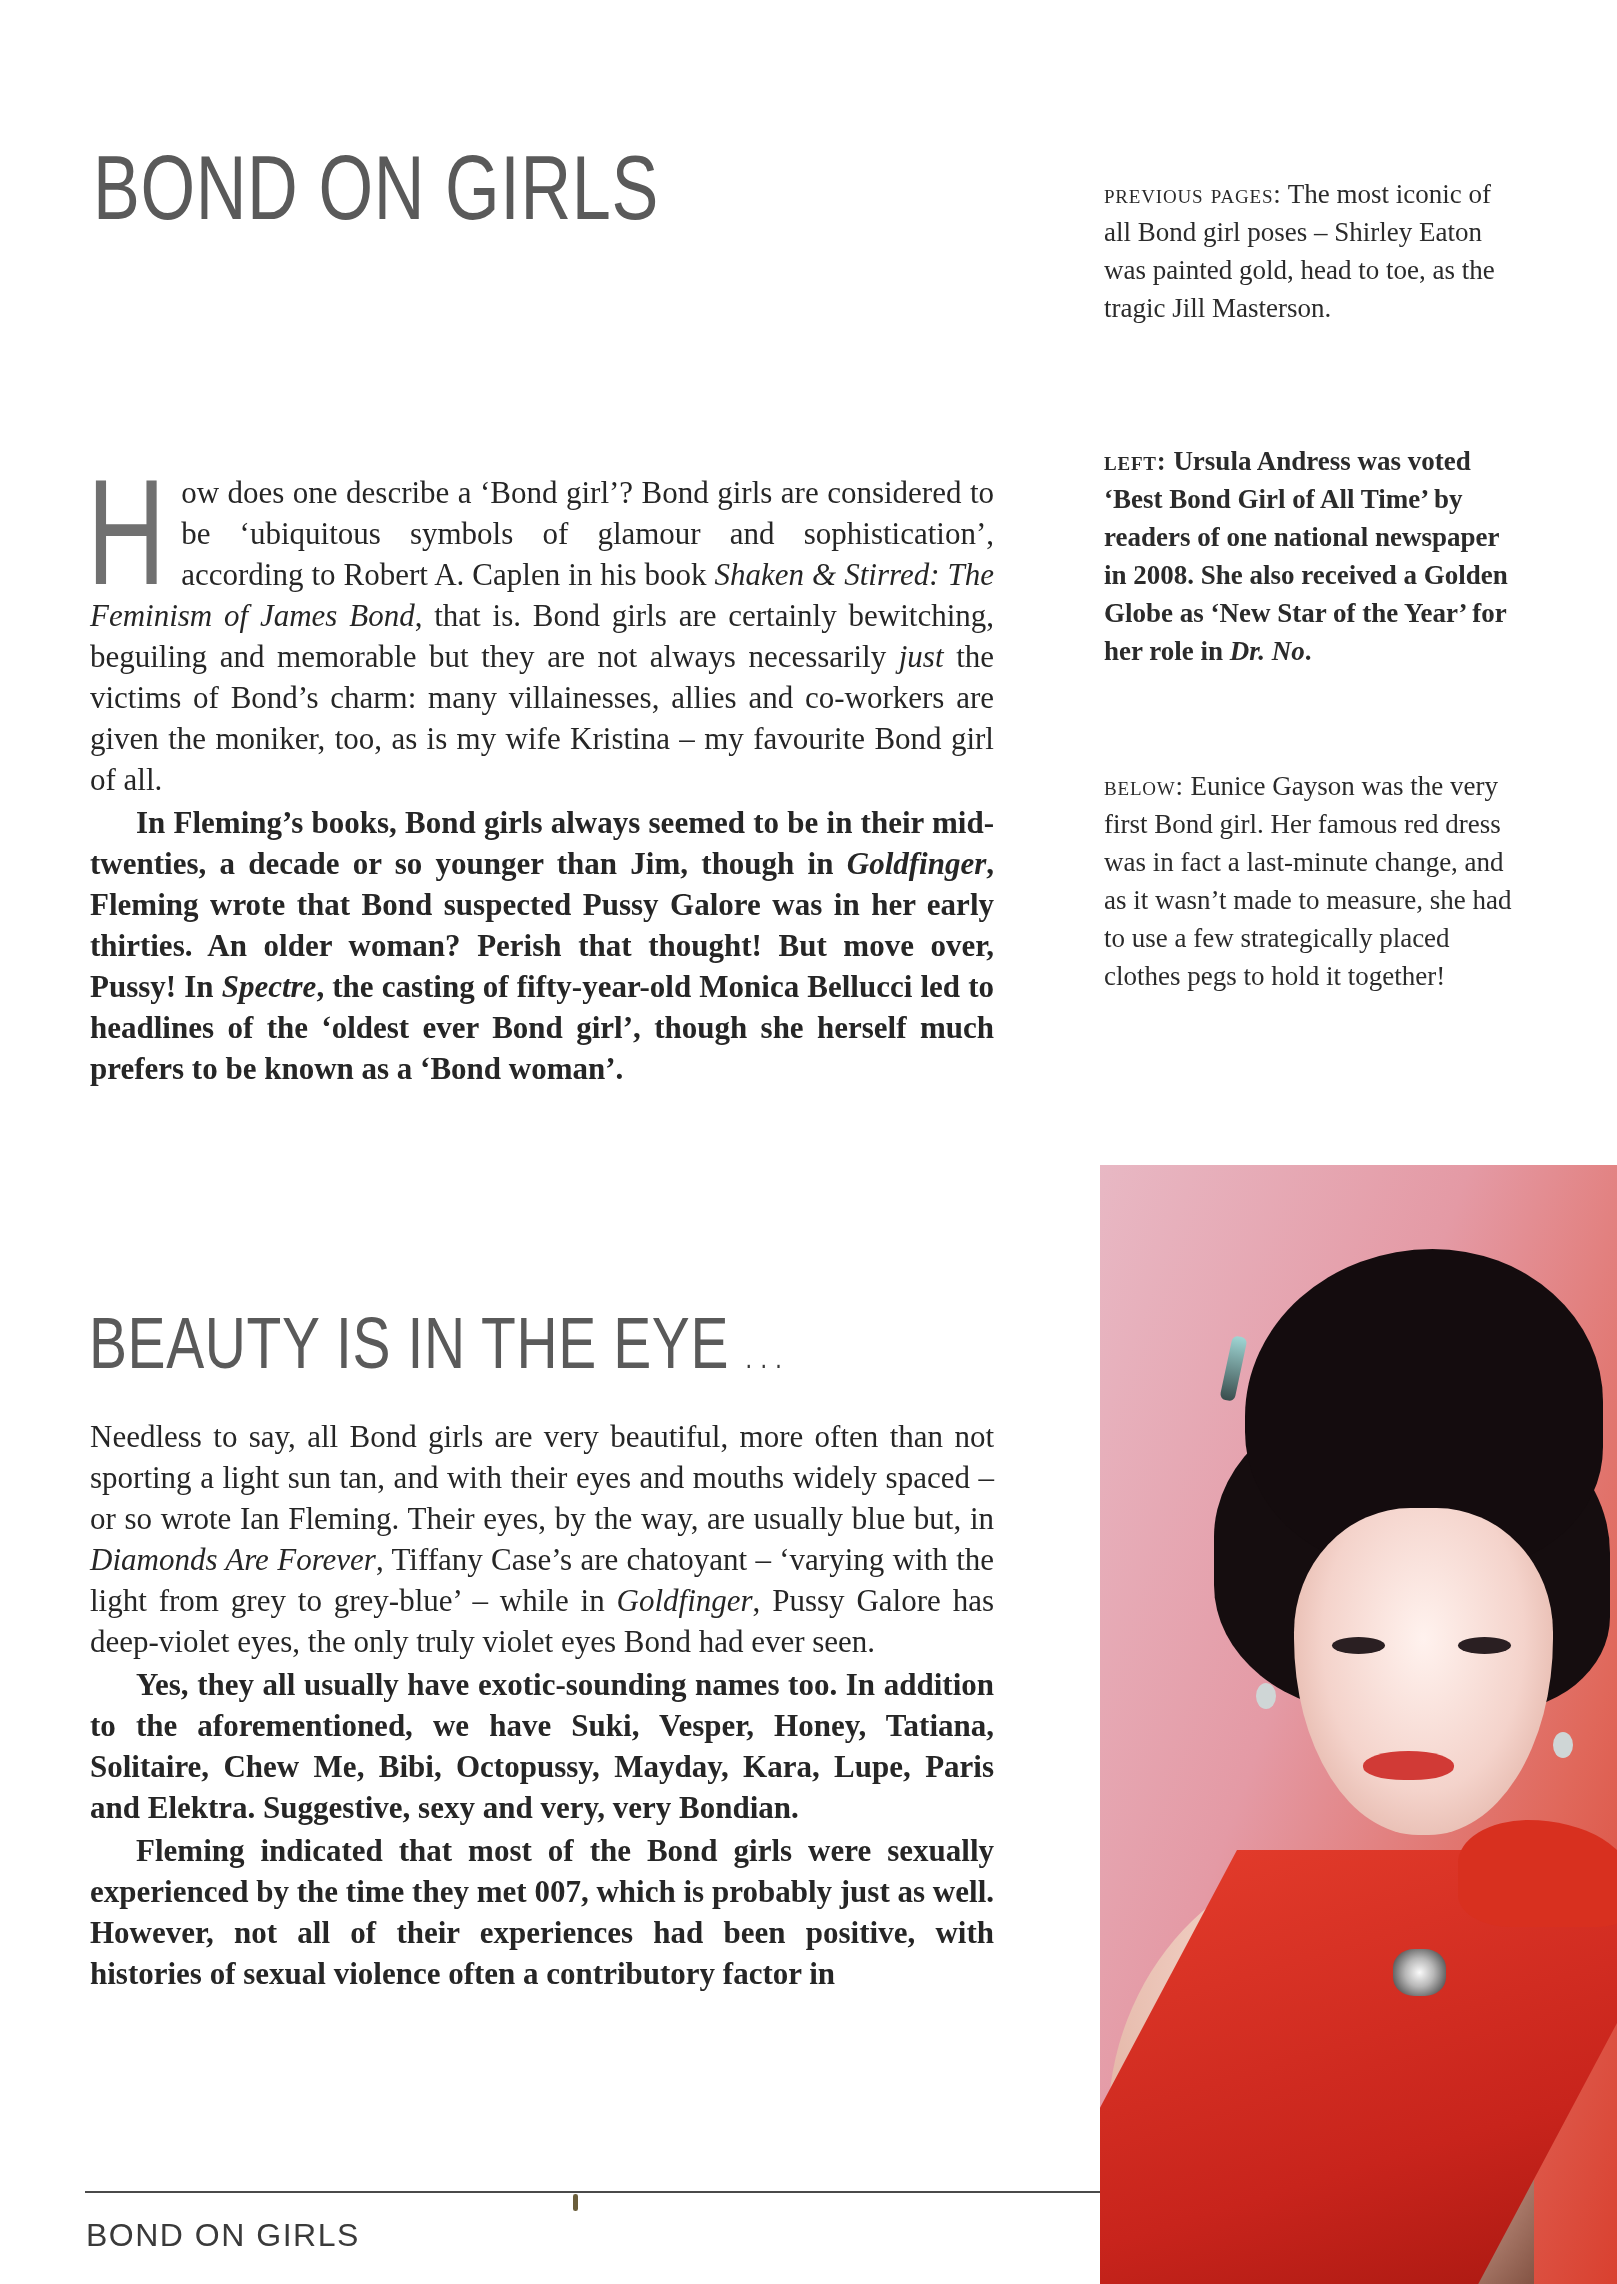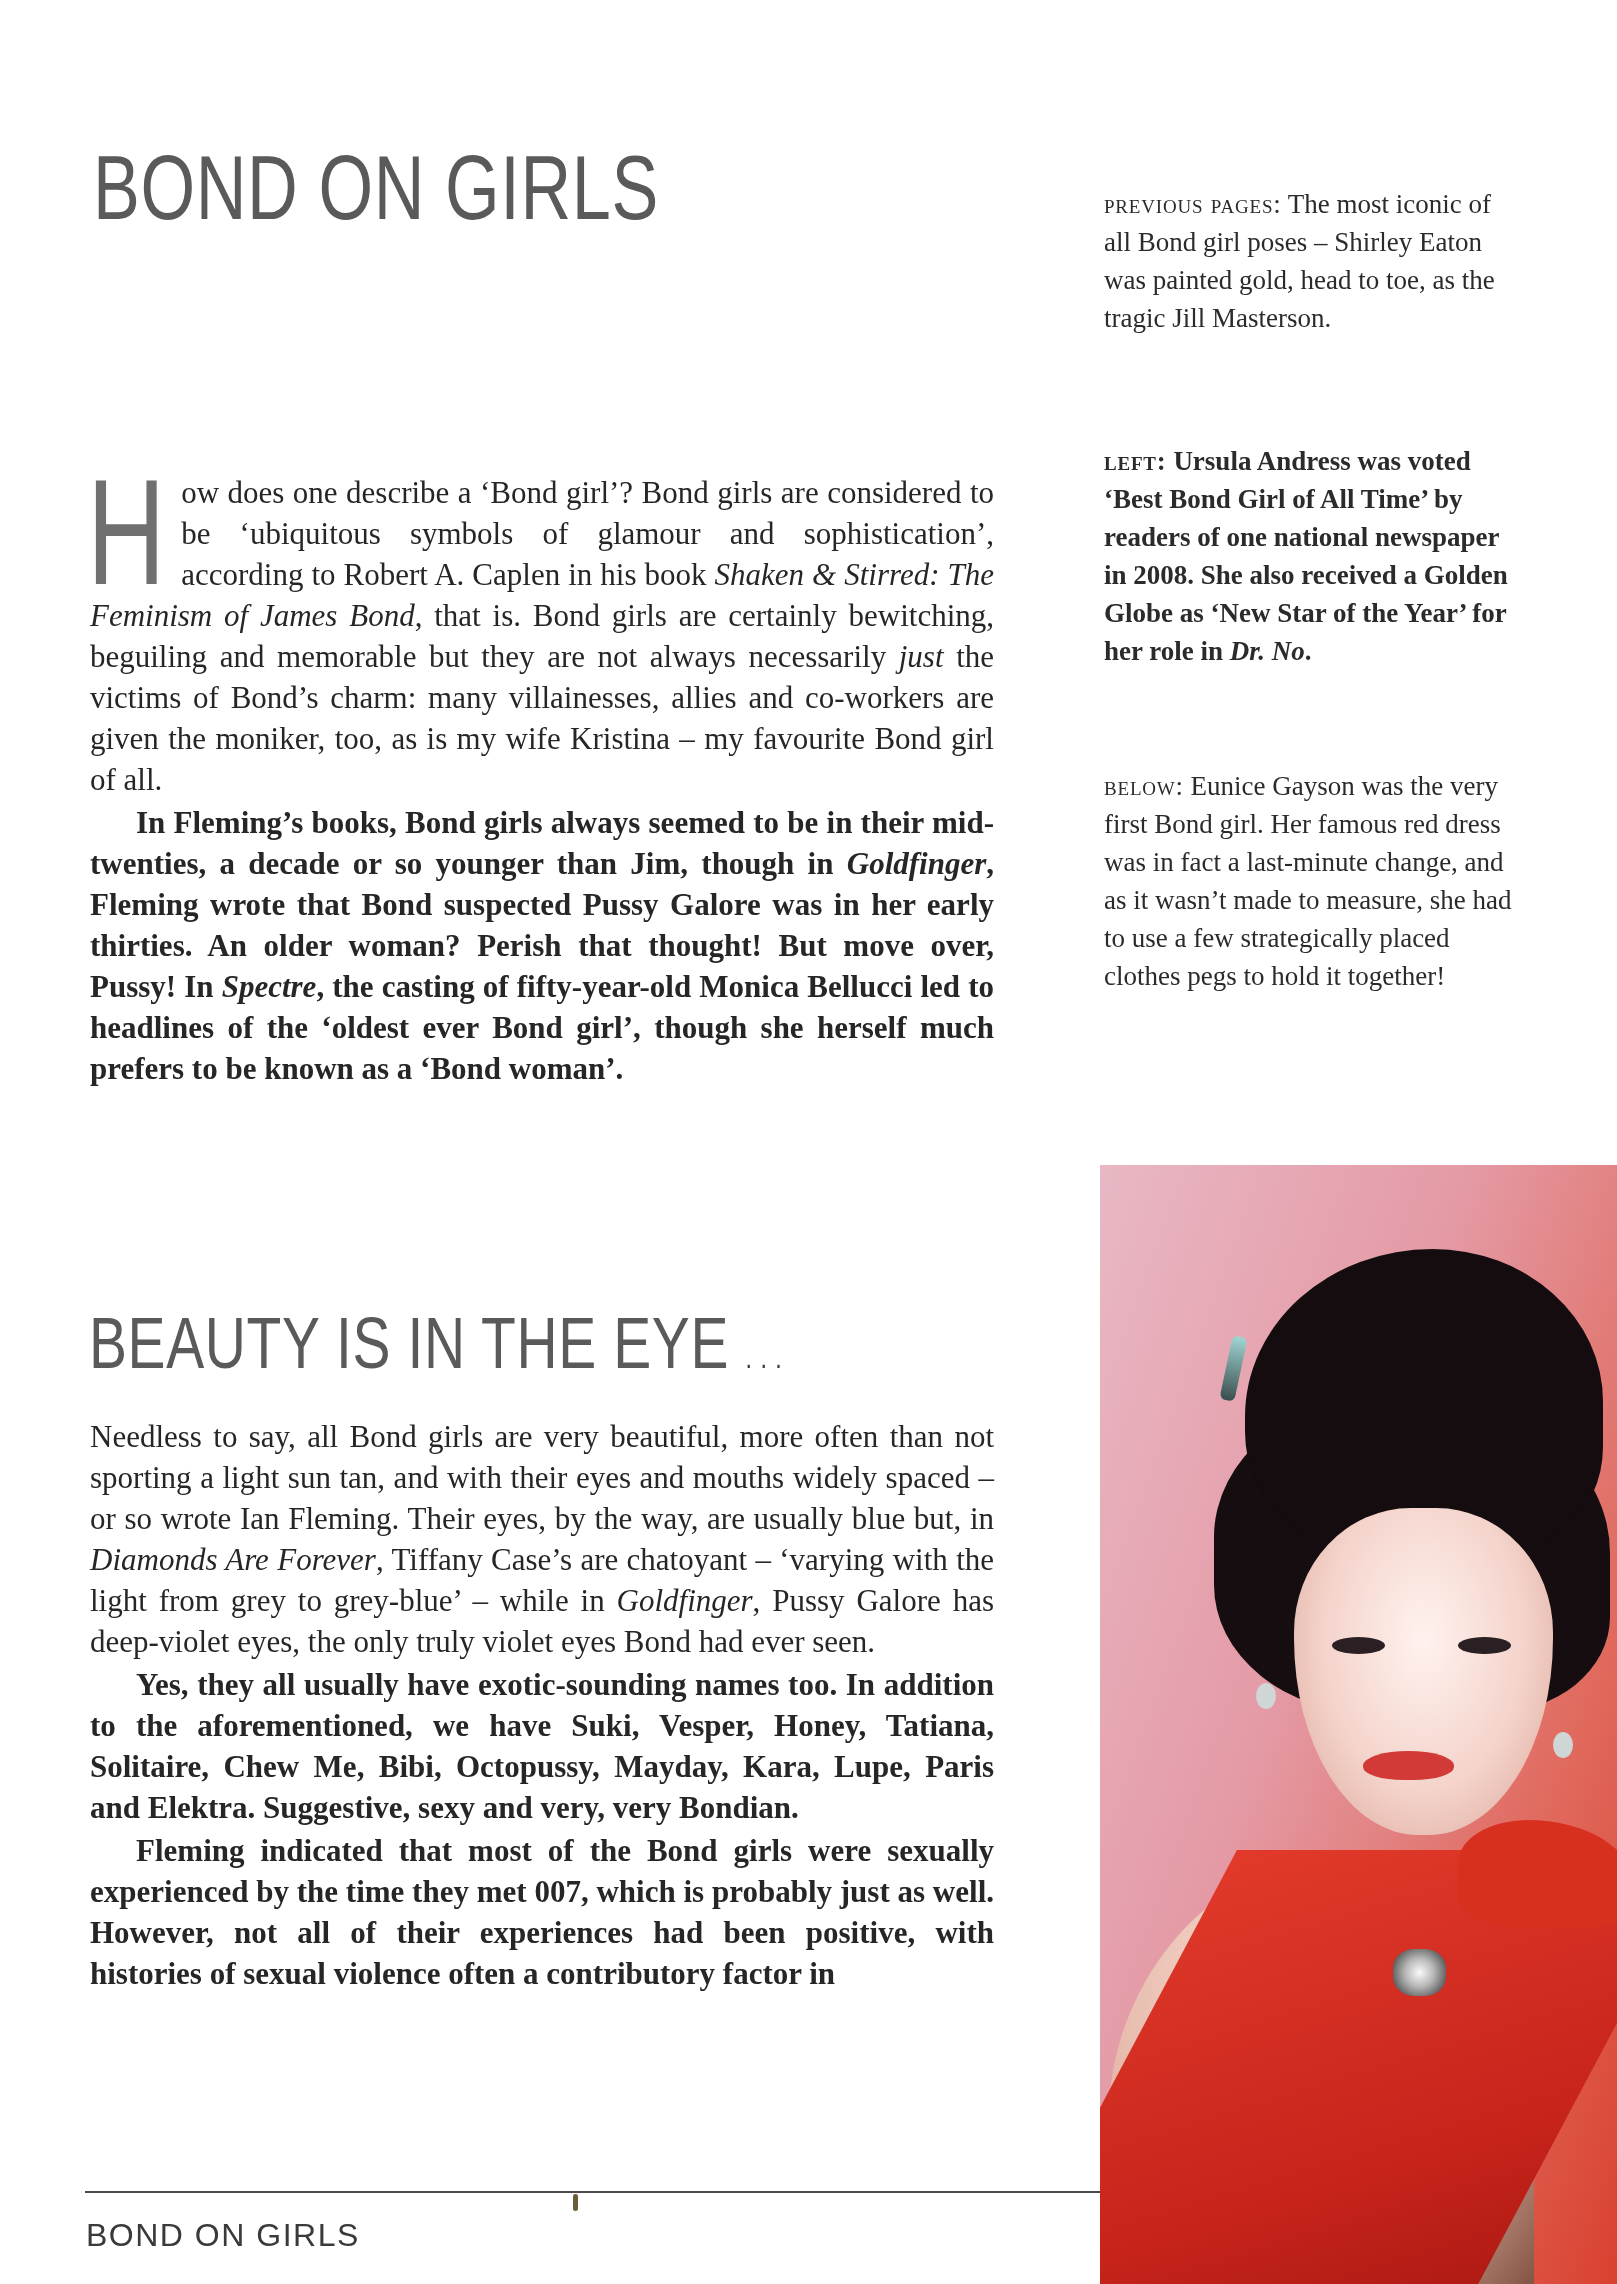--- a/index.html
+++ b/index.html
@@ -35,21 +35,21 @@
     transform: scaleX(0.72); transform-origin: left top; width: 84px;
     font-weight: 400;
   }
 
   .captions {
     position: absolute; left: 1104px; width: 411px;
     font-size: 27px; line-height: 38px; color: #2b2b2b;
   }
   .caption { position: absolute; left: 0; width: 411px; }
   .caption .cap-label { font-variant: small-caps; text-transform: lowercase; letter-spacing: 0.8px; font-size: 27px; }
-  #cap1 { top: 185px; }
+  #cap1 { top: 175px; }
   #cap2 { top: 442px; font-weight: bold; }
   #cap3 { top: 767px; }
 
   .photo {
     position: absolute; left: 1100px; top: 1165px; width: 518px; height: 1119px;
     overflow: hidden;
     background: linear-gradient(110deg, #e8b8c4 0%, #e49aa5 40%, #e0685b 75%, #d9402f 100%);
   }
   .photo .hair {
     position: absolute; left: 145px; top: 84px; width: 358px; height: 320px;

